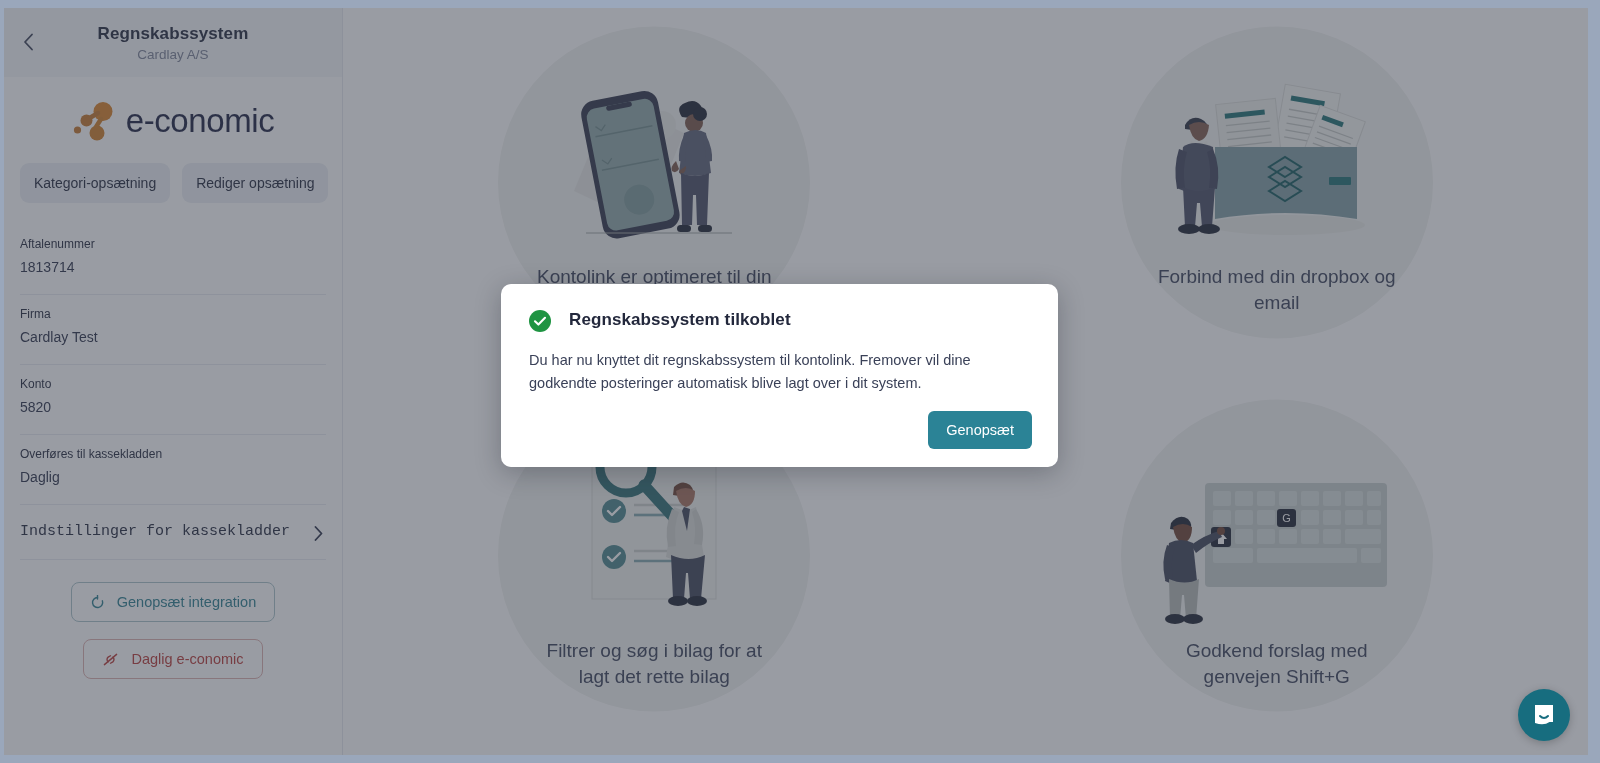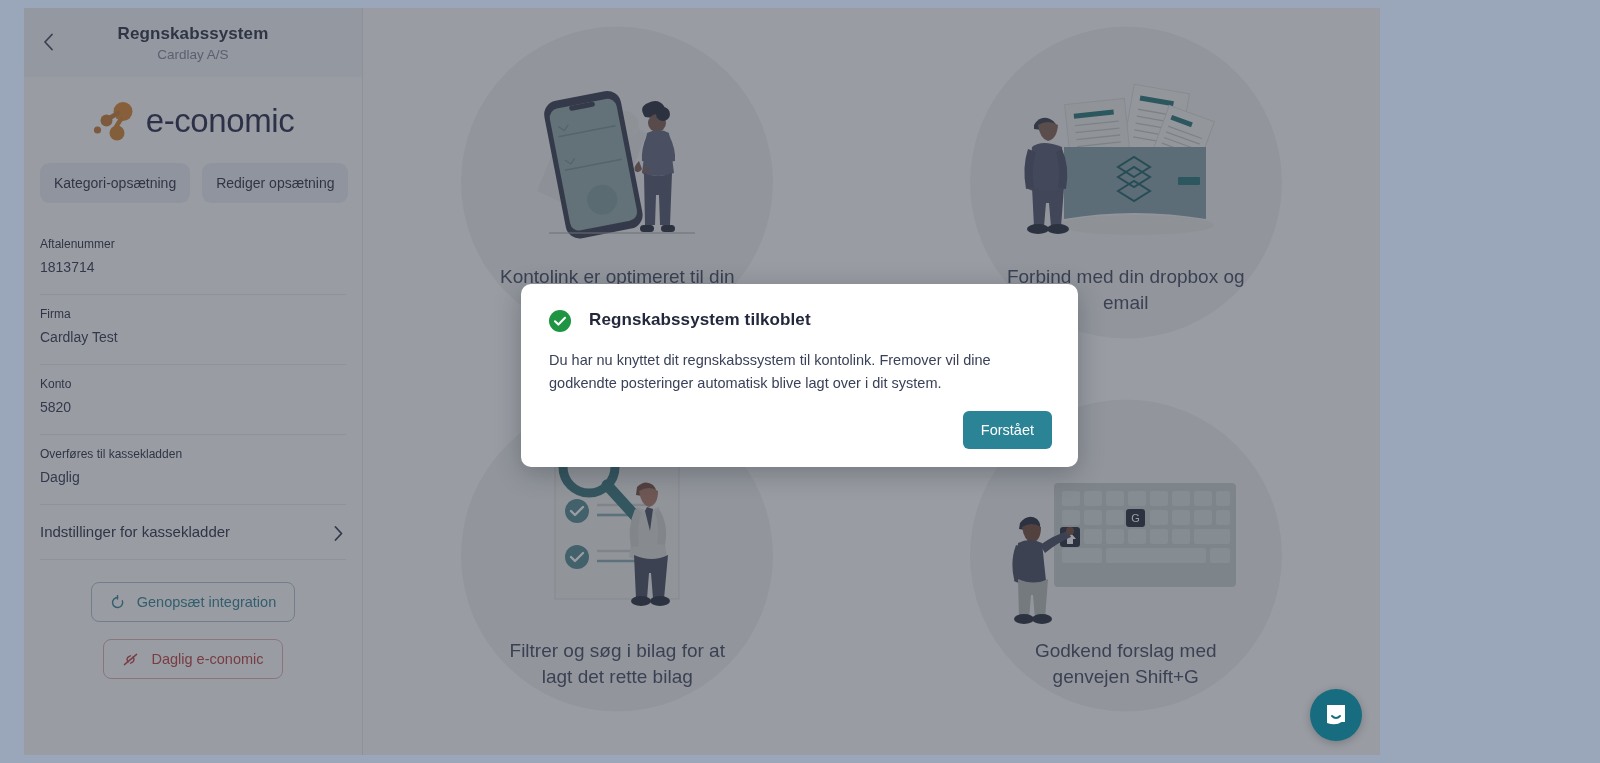--- a/index.html
+++ b/index.html
@@ -11,23 +11,23 @@
     font-family: "Liberation Sans", sans-serif;
   }
 
   body {
     background: #9aa7bb;
   }
 
   
   #viewport {
     position: absolute;
-    left: 24px;
+    left: 4px;
     top: 8px;
-    width: 1356px;
+    width: 1584px;
     height: 747px;
     overflow: hidden;
     background: #14b8a6;
   }
 
   
   #app {
     position: absolute;
     inset: 0;
     display: flex;
@@ -140,21 +140,21 @@
     line-height: 22px;
     margin-top: 1px;
   }
   .field-row.link {
     display: flex;
     align-items: center;
     justify-content: space-between;
     padding: 16px 0 16px;
     cursor: pointer;
   }
-  .field-row.link .field-label { font-weight: 400; font-size: 15px; }
+  .field-row.link .field-label { font-weight: 400; font-size: 15px; font-family: Liberation Mono, monospace; }
   .chev { width: 12px; height: 12px; display:block; }
 
   
   #sidebar-bottom {
     margin-top: 22px;
     display: flex;
     flex-direction: column;
     align-items: center;
     gap: 17px;
   }
@@ -608,21 +608,21 @@
       <span id="ok-circle">
         <svg width="22" height="22" viewBox="0 0 22 22" fill="none">
           <circle cx="11" cy="11" r="11" fill="#1f9442"></circle>
           <path d="M6 11.3 L9.4 14.6 L16 7.8" stroke="#ffffff" stroke-width="2.1" fill="none" stroke-linecap="round" stroke-linejoin="round"></path>
         </svg>
       </span>
       <div id="modal-title">Regnskabssystem tilkoblet</div>
     </div>
     <div id="modal-body">Du har nu knyttet dit regnskabssystem til kontolink. Fremover vil dine godkendte posteringer automatisk blive lagt over i dit system.</div>
     <div id="modal-footer">
-      <button id="ok-button">Forstået</button>
+      <button id="ok-button">Genopsæt</button>
     </div>
   </div>
 
   <div id="chat-launcher">
     <span>
       <svg width="26" height="26" viewBox="0 0 26 26" fill="none">
         <path d="M4 3 H22 V20 L18.5 20 Q13 24 4 21 Z" fill="#ffffff"></path>
         <path d="M9 14 q4 4 8 0" stroke="#176d7f" stroke-width="2" fill="none" stroke-linecap="round"></path>
       </svg>
     </span>

